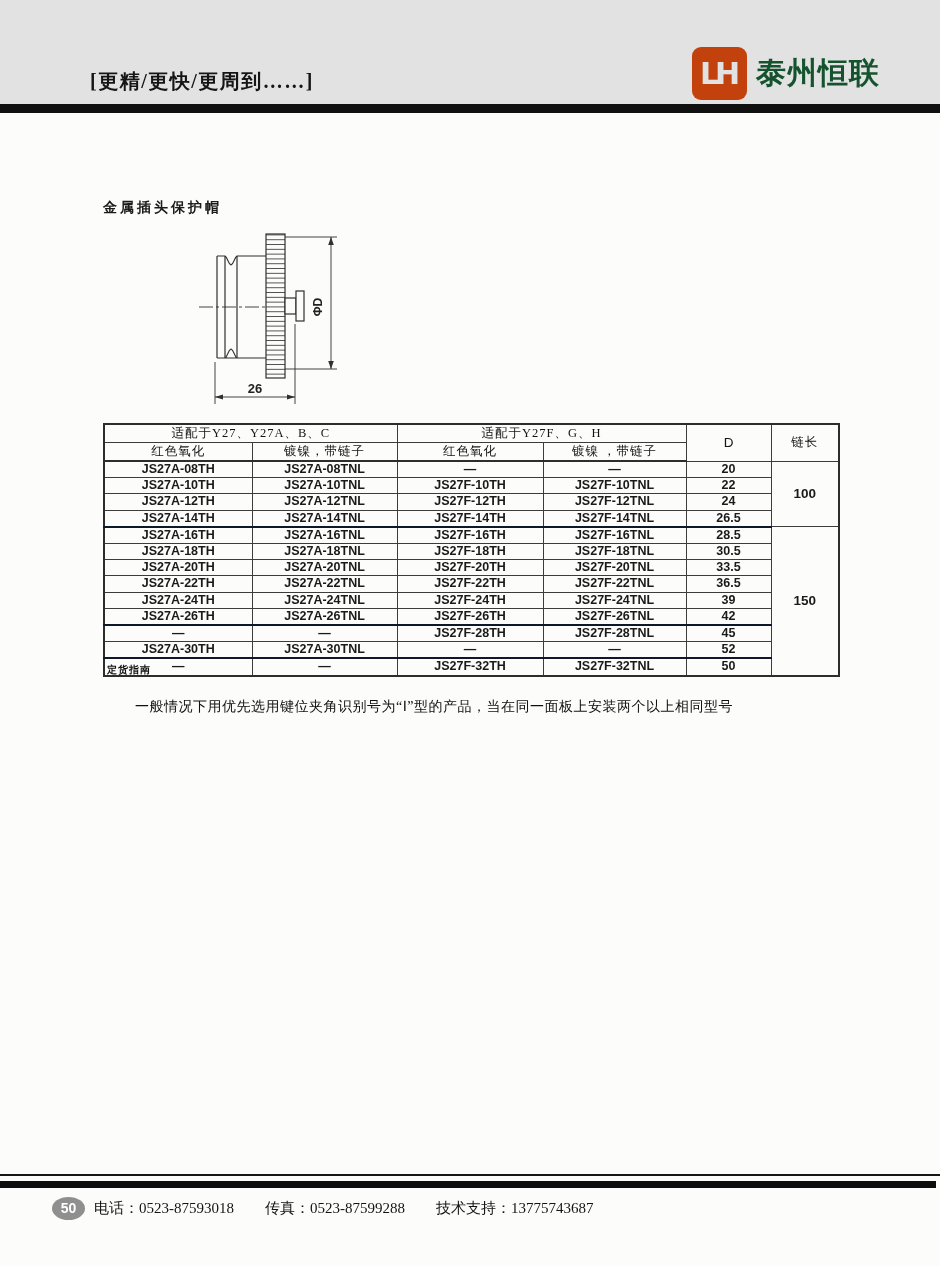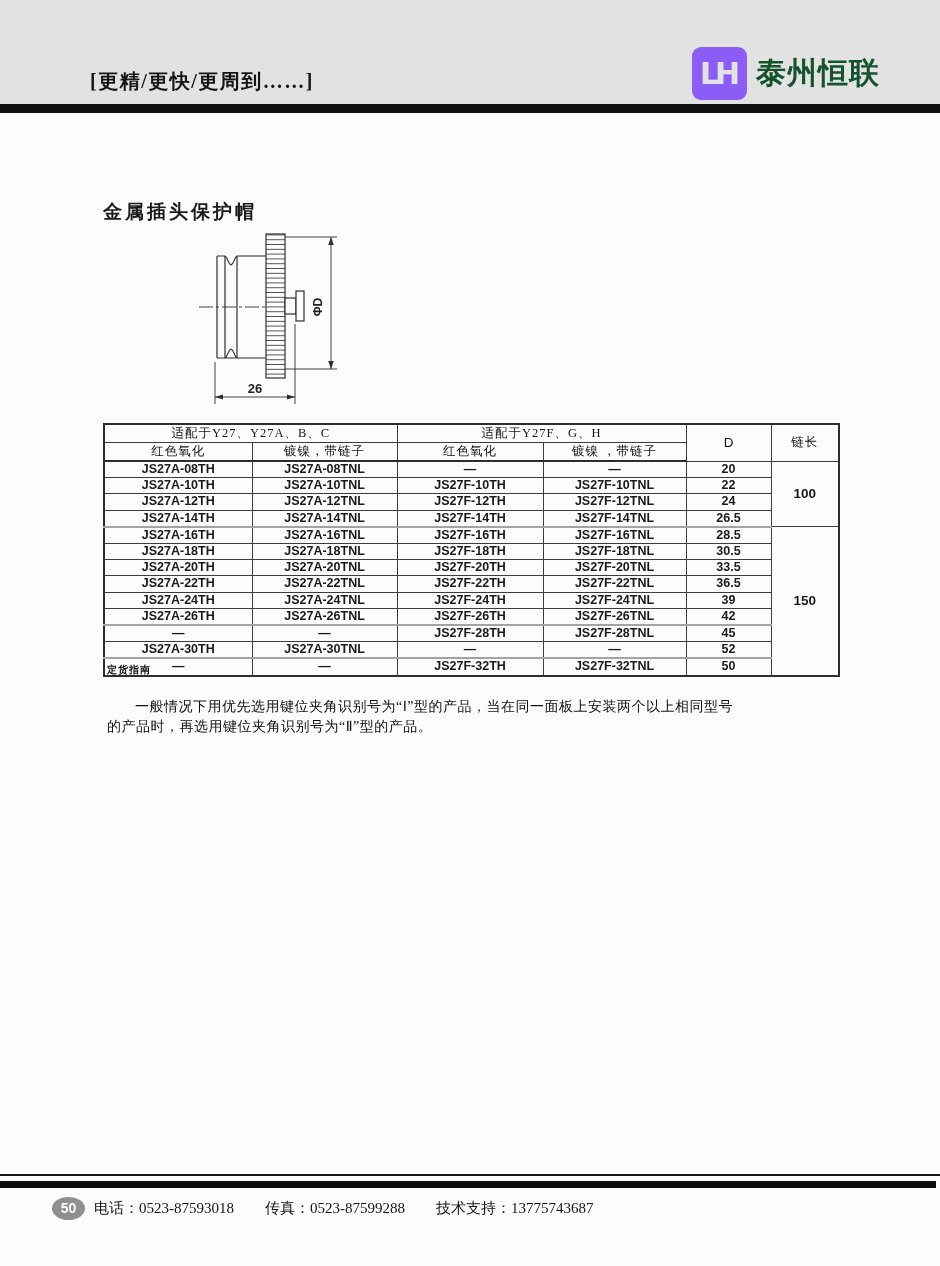--- a/index.html
+++ b/index.html
@@ -22,34 +22,34 @@
   .slogan{
     position:absolute;left:90px;top:68px;
     font-size:20px;font-weight:700;letter-spacing:1.5px;
     font-family:"Liberation Serif", serif;color:#151515;
   }
   .logo-wrap{
     position:absolute;left:692px;top:46px;height:54px;
     display:flex;align-items:center;
   }
   .logo-mark{
-    width:55px;height:53px;background:#8b5cf6;border-radius:9px;
+    width:55px;height:53px;background:#c2410c;border-radius:9px;
     display:flex;align-items:center;justify-content:center;
     color:#e2e2e2;font-family:"DejaVu Sans", sans-serif;
     font-weight:700;font-size:30px;letter-spacing:-4px;
     padding-right:3px;box-sizing:border-box;
   }
   .company-name{
     margin-left:9px;font-size:30px;font-weight:700;color:#14532d;
     font-family:"Liberation Sans", sans-serif;letter-spacing:1px;
   }
   
   .section-title{
     position:absolute;left:103px;top:199px;
-    font-size:19px;font-weight:600;letter-spacing:3px;color:#1b1b1b;
+    font-size:14px;font-weight:600;letter-spacing:3px;color:#1b1b1b;
   }
   
   .drawing{position:absolute;left:185px;top:221px;}
   
   .spec-table{
     position:absolute;left:103px;top:423px;
     border-collapse:collapse;table-layout:fixed;width:735px;
     border:2px solid #2d2d2d;
   }
   .spec-table th,.spec-table td{
@@ -65,21 +65,21 @@
     font-family:"Liberation Sans", sans-serif;font-size:13.5px;letter-spacing:0;
   }
   .spec-table tbody td{
     height:15.2px;line-height:15.2px;
     font-family:"Liberation Sans", sans-serif;
     font-size:12.5px;font-weight:700;color:#1a1a1a;
   }
   .spec-table tbody td.chain{
     font-size:13.5px;font-weight:700;
   }
-  .spec-table tr.thick-bottom td{border-bottom:2px solid #a3a3a3;}
+  .spec-table tr.thick-bottom td{border-bottom:2px solid #0f172a;}
   
   .guide-heading{
     position:absolute;left:107px;top:663px;
     font-size:10px;font-weight:700;letter-spacing:1px;color:#101010;
   }
   .guide-body{
     position:absolute;left:107px;top:686px;width:730px;
     font-size:14px;line-height:20px;color:#101010;letter-spacing:0.5px;
   }
   .guide-body .indent{text-indent:28px;margin-top:11px;}
@@ -273,21 +273,20 @@
         <td>JS27F-32TH</td>
         <td>JS27F-32TNL</td>
         <td>50</td>
       </tr>
     </tbody>
 </table>
 
 <div class="guide-heading">定货指南</div>
 <div class="guide-body">
   <div class="indent">一般情况下用优先选用键位夹角识别号为“Ⅰ”型的产品，当在同一面板上安装两个以上相同型号</div>
-  <div>的产品时，再选用键位夹角识别号为“Ⅱ”型的产品。</div>
 </div>
 
 <div class="footer-rule-thin"></div>
 <div class="footer-rule-thick"></div>
 <div class="footer-row">
   <div class="page-badge">50</div>
   <span class="footer-item">电话：0523-87593018</span>
   <span class="footer-item">传真：0523-87599288</span>
   <span class="footer-item">技术支持：13775743687</span>
 </div>

